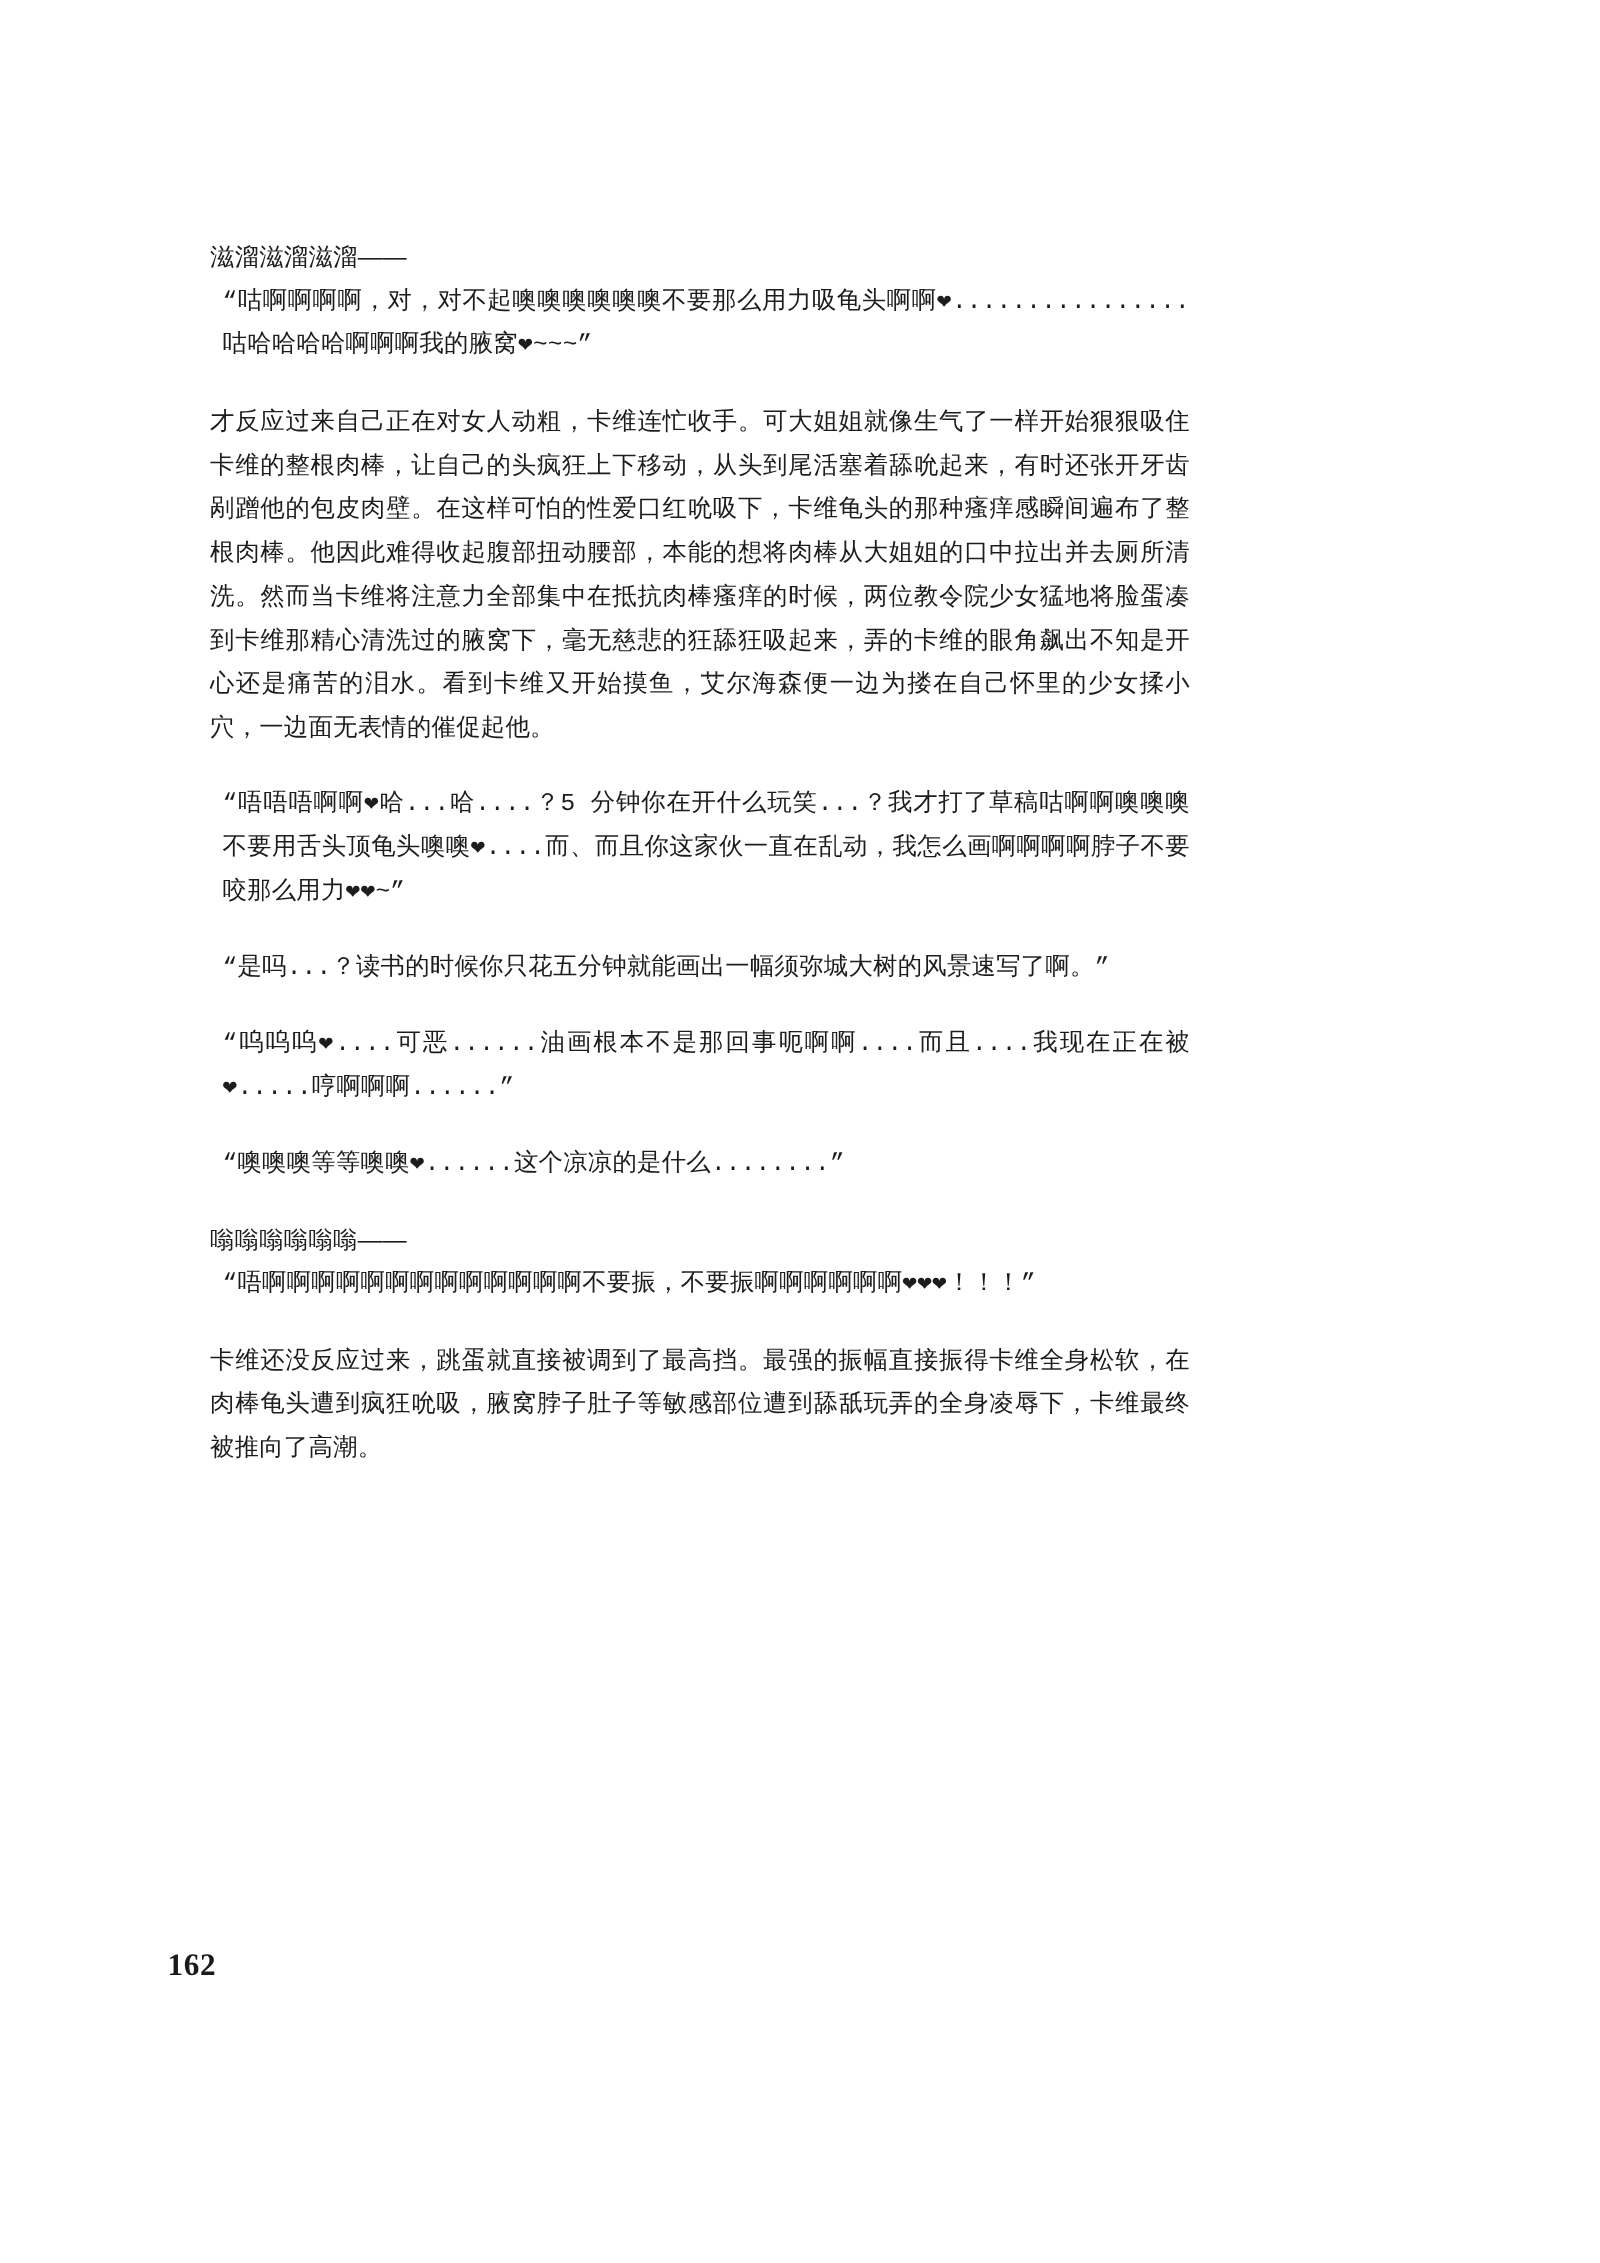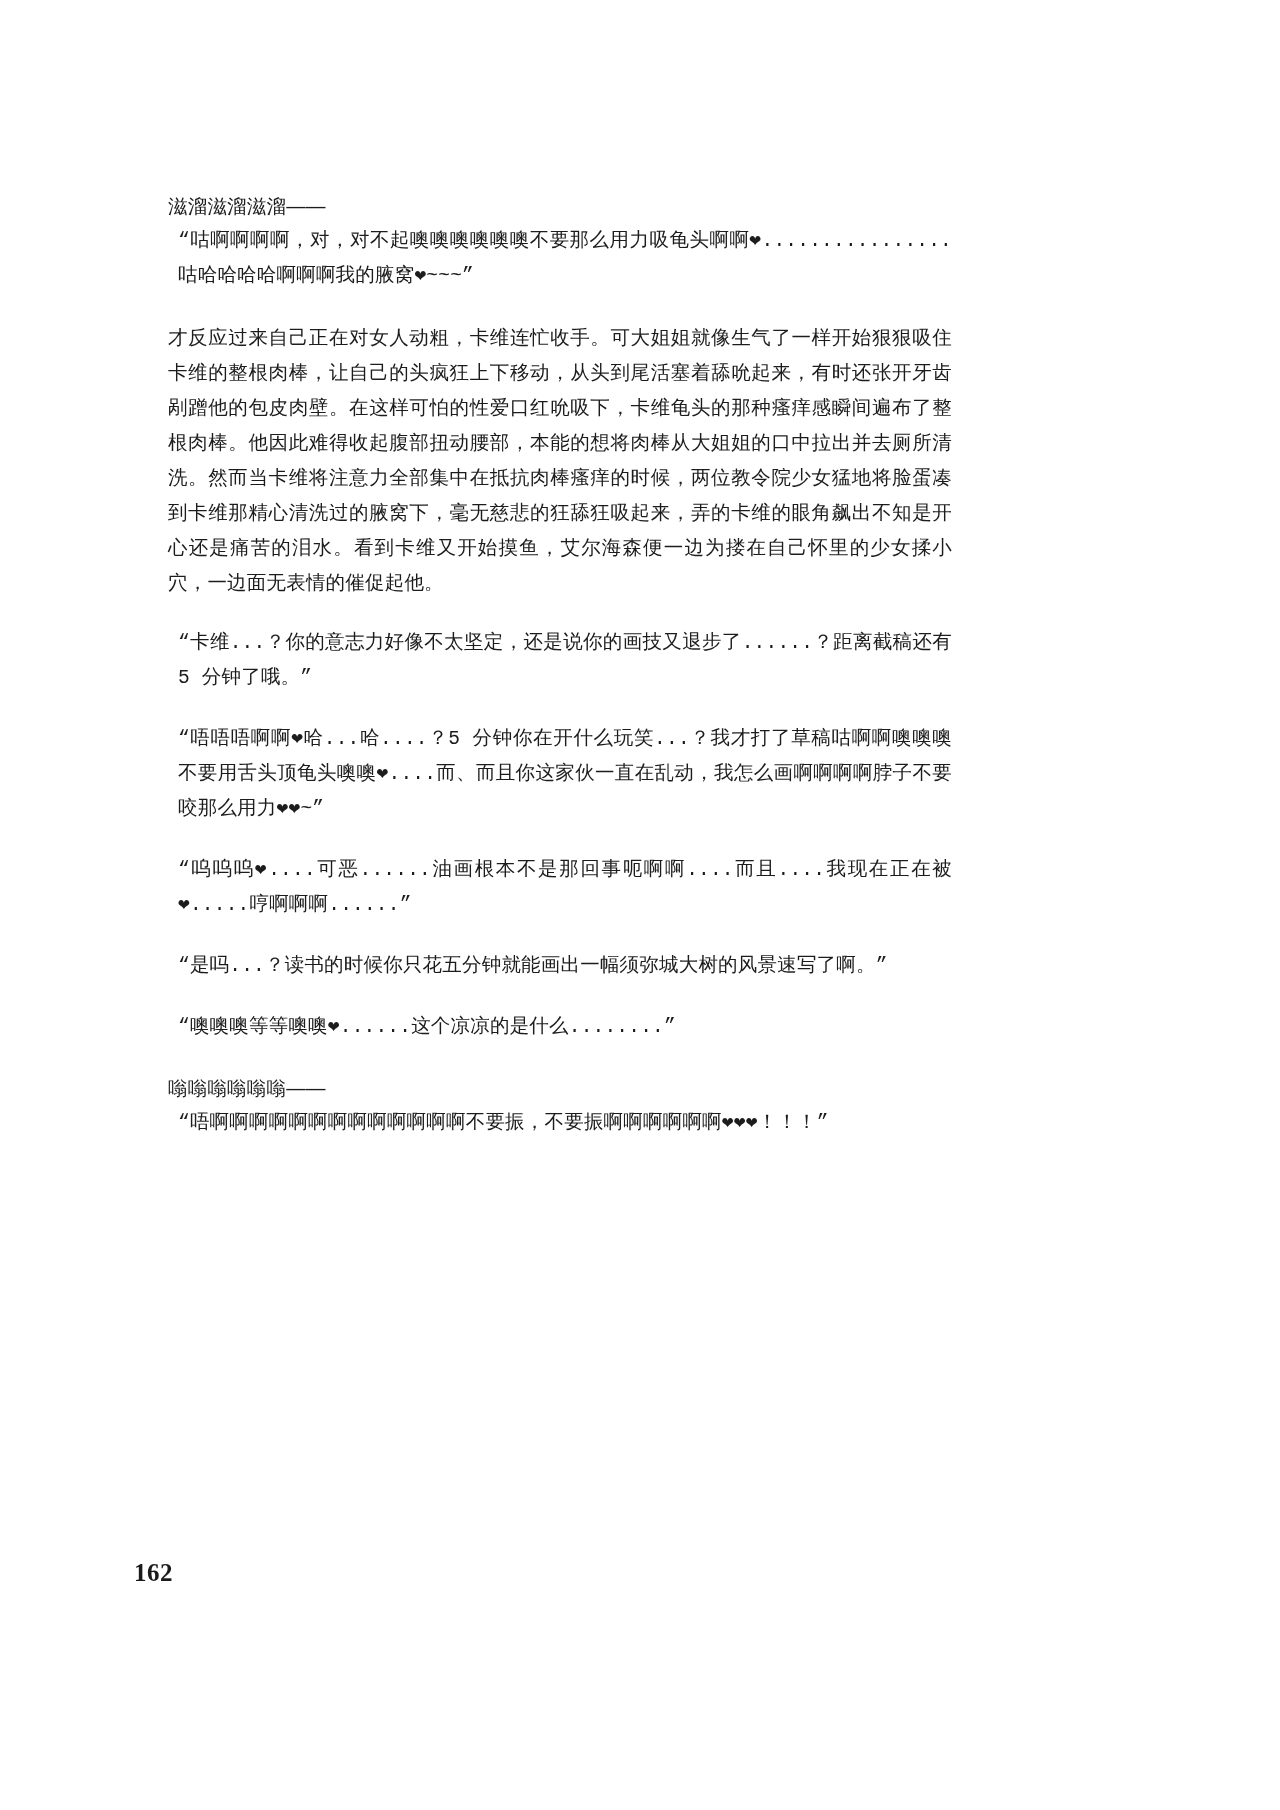--- a/index.html
+++ b/index.html
@@ -63,24 +63,24 @@
 </style>
 </head>
 <body>
 
 <div class="page">
   <div class="content">
 
     <p class="para tight sfx">滋溜滋溜滋溜——</p>
     <p class="para indent">“咕啊啊啊啊，对，对不起噢噢噢噢噢噢不要那么用力吸龟头啊啊❤................咕哈哈哈哈啊啊啊我的腋窝❤~~~”</p>
     <p class="para">才反应过来自己正在对女人动粗，卡维连忙收手。可大姐姐就像生气了一样开始狠狠吸住卡维的整根肉棒，让自己的头疯狂上下移动，从头到尾活塞着舔吮起来，有时还张开牙齿剐蹭他的包皮肉壁。在这样可怕的性爱口红吮吸下，卡维龟头的那种瘙痒感瞬间遍布了整根肉棒。他因此难得收起腹部扭动腰部，本能的想将肉棒从大姐姐的口中拉出并去厕所清洗。然而当卡维将注意力全部集中在抵抗肉棒瘙痒的时候，两位教令院少女猛地将脸蛋凑到卡维那精心清洗过的腋窝下，毫无慈悲的狂舔狂吸起来，弄的卡维的眼角飙出不知是开心还是痛苦的泪水。看到卡维又开始摸鱼，艾尔海森便一边为搂在自己怀里的少女揉小穴，一边面无表情的催促起他。</p>
-    <p class="para indent">“卡维...？你的意志力好像不太坚定，还是说你的画技又退步了......？距离截稿还有 5 分钟了哦。”</p>
     <p class="para indent">“唔唔唔啊啊❤哈...哈....？5 分钟你在开什么玩笑...？我才打了草稿咕啊啊噢噢噢不要用舌头顶龟头噢噢❤....而、而且你这家伙一直在乱动，我怎么画啊啊啊啊脖子不要咬那么用力❤❤~”</p>
+    <p class="para indent">“是吗...？读书的时候你只花五分钟就能画出一幅须弥城大树的风景速写了啊。”</p>
     <p class="para indent">“呜呜呜❤....可恶......油画根本不是那回事呃啊啊....而且....我现在正在被❤.....哼啊啊啊......”</p>
-    <p class="para indent">“是吗...？读书的时候你只花五分钟就能画出一幅须弥城大树的风景速写了啊。”</p>
     <p class="para indent">“噢噢噢等等噢噢❤......这个凉凉的是什么........”</p>
     <p class="para tight sfx">嗡嗡嗡嗡嗡嗡——</p>
     <p class="para indent">“唔啊啊啊啊啊啊啊啊啊啊啊啊啊不要振，不要振啊啊啊啊啊啊❤❤❤！！！”</p>
+    <p class="para">卡维还没反应过来，跳蛋就直接被调到了最高挡。最强的振幅直接振得卡维全身松软，在肉棒龟头遭到疯狂吮吸，腋窝脖子肚子等敏感部位遭到舔舐玩弄的全身凌辱下，卡维最终被推向了高潮。</p>
 
   </div>
 
   <div class="page-number">162</div>
 </div>
 
 </body></html>

